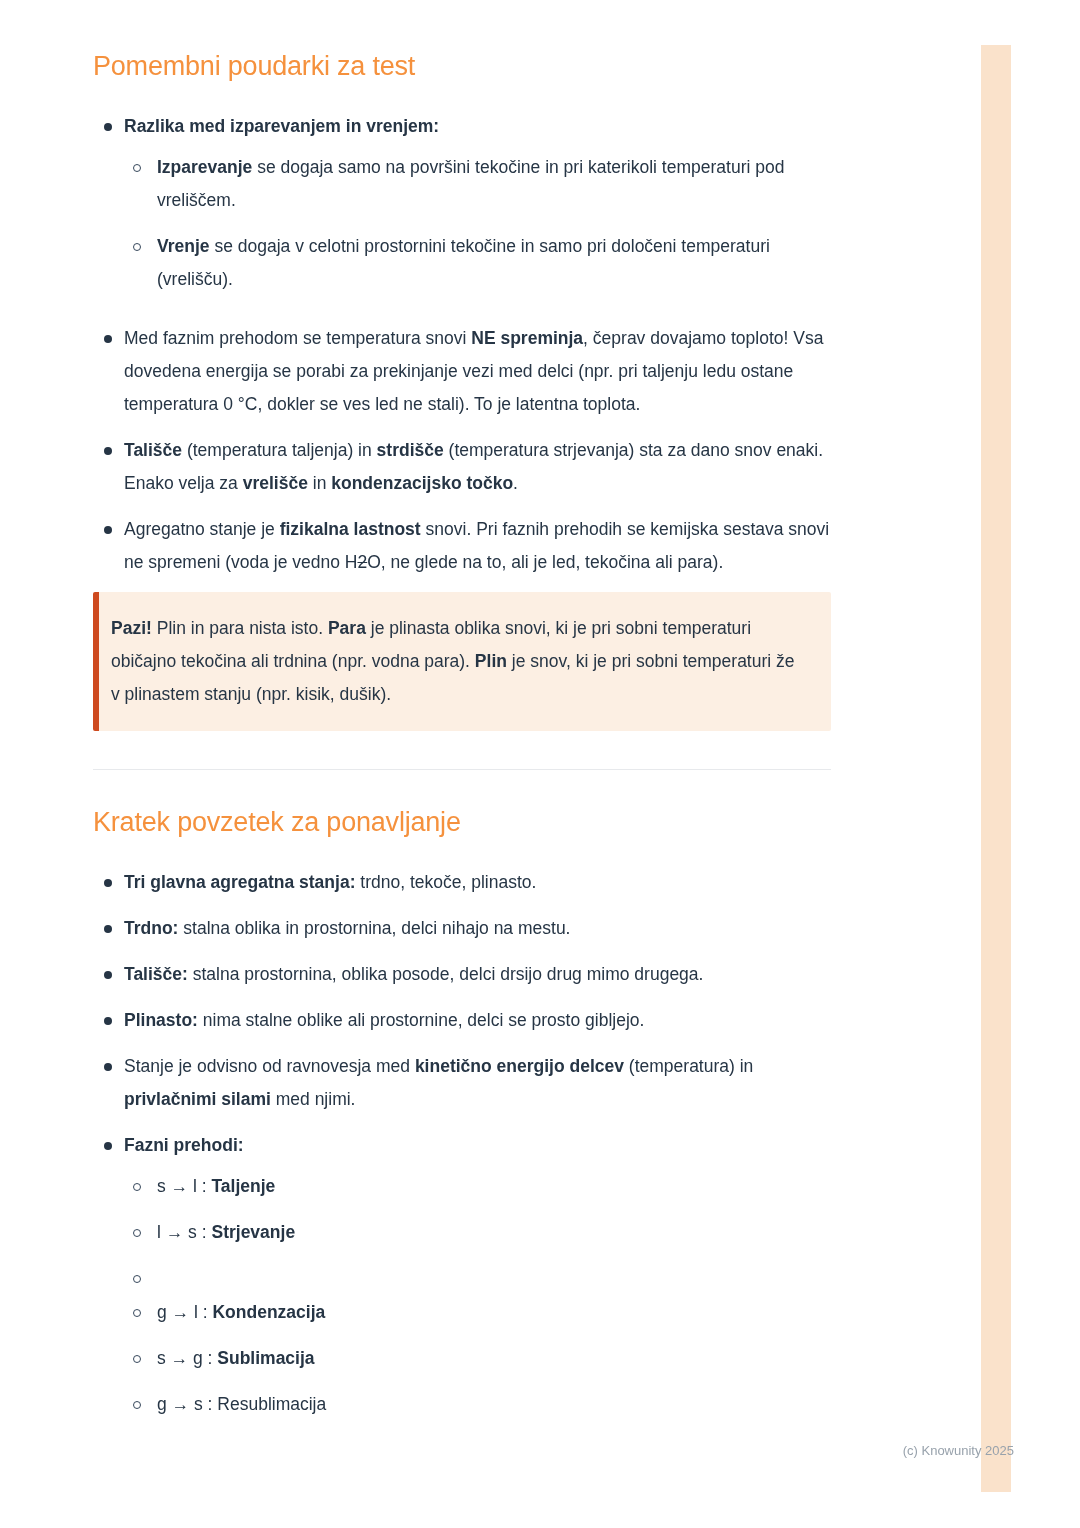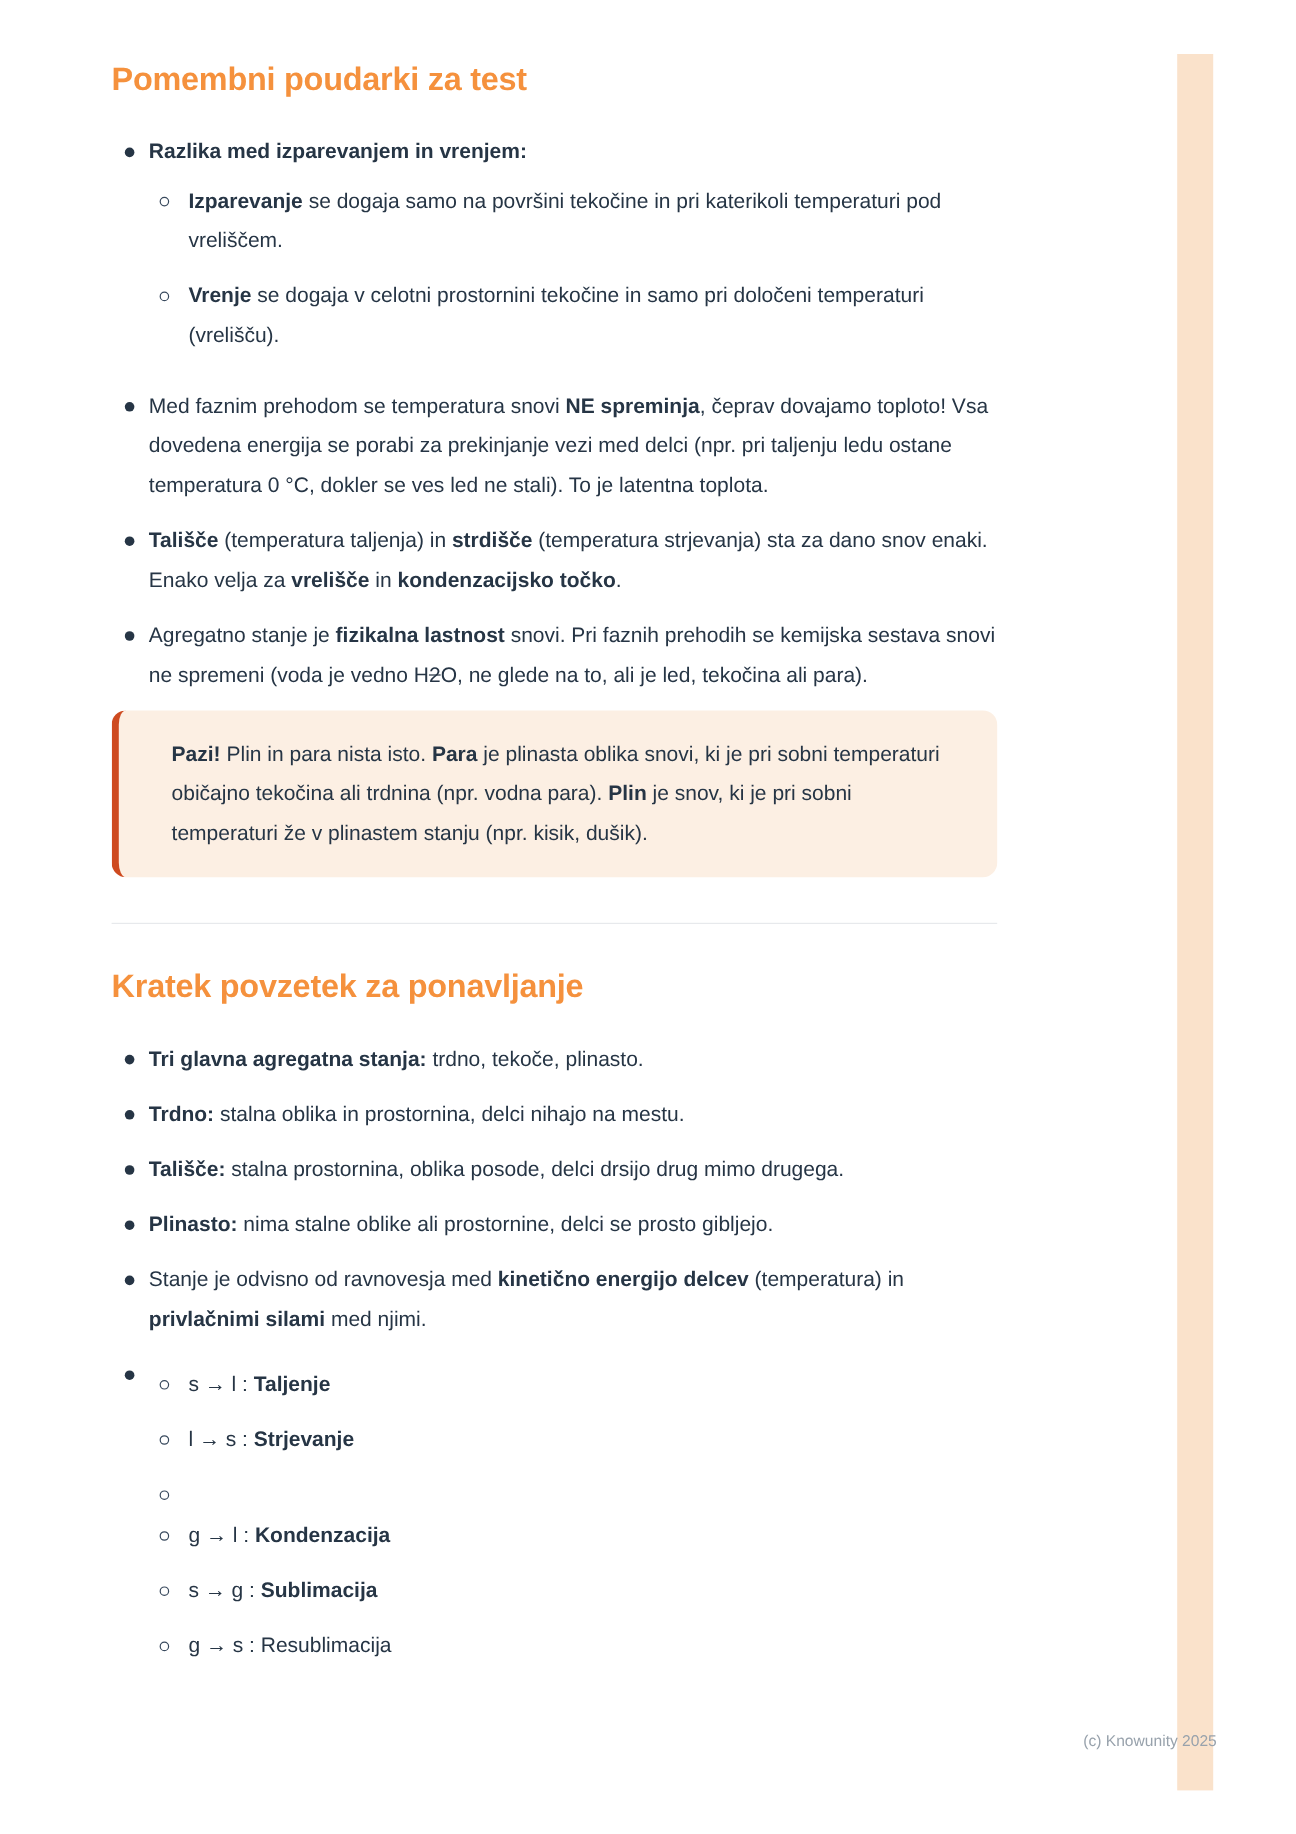--- a/index.html
+++ b/index.html
@@ -26,21 +26,21 @@
   .content {
     position: absolute;
     left: 93px;
     top: 50px;
     width: 738px;
   }
   h1.section-title, h2.section-title {
     color: #F5913D;
     font-size: 27px;
     line-height: 32px;
-    font-weight: 700;
+    font-weight: 400;
     letter-spacing: -0.2px;
     margin-bottom: 28px;
   }
   ul.list { list-style: none; }
   li.item { display: flex; align-items: flex-start; margin-bottom: 13px; }
   .body-col { flex: 1 1 auto; min-width: 0; }
   p.para {
     font-size: 17.5px;
     line-height: 33px;
     color: #263545;
@@ -56,22 +56,22 @@
   .marker.circle {
     width: 8px; height: 8px;
     background: transparent;
     border: 1.6px solid #37485c;
   }
   ul.lvl2 { margin-top: 8px; }
   ul.lvl2 .marker { margin: 13px 16px 0 9px; }
   .callout {
     background: #FCEFE3;
     border-left: 6px solid #CE4A1F;
-    border-radius: 12px;
-    padding: 20px 30px 20px 44px;
+    border-radius: 2px;
+    padding: 20px 30px 20px 12px;
   }
   .callout p.para { color: #263545; }
   hr.divider {
     border: none;
     border-top: 1px solid #E7E9EC;
     margin: 38px 0 36px 0;
   }
   .footer-note {
     position: absolute;
     right: 66px;
@@ -147,20 +147,21 @@
         <span class="marker dot"></span>
         <p class="para"><span style="font-weight: 700;">Plinasto:</span><span> nima stalne oblike ali prostornine, delci se prosto gibljejo.</span></p>
       </li>
       <li class="item">
         <span class="marker dot"></span>
         <p class="para"><span>Stanje je odvisno od ravnovesja med </span><span style="font-weight: 700;">kinetično energijo delcev</span><span> (temperatura) in </span><span style="font-weight: 700;">privlačnimi silami</span><span> med njimi.</span></p>
       </li>
       <li class="item">
         <span class="marker dot"></span>
         <div class="body-col">
+          <p class="para"><span style="font-weight: 700;">Fazni prehodi:</span></p>
           <ul class="list lvl2">
             <li class="item">
               <span class="marker circle"></span>
               <p class="para"><span>s → l : </span><span style="font-weight: 700;">Taljenje</span></p>
             </li>
             <li class="item">
               <span class="marker circle"></span>
               <p class="para"><span>l → s : </span><span style="font-weight: 700;">Strjevanje</span></p>
             </li>
             <li class="item">

